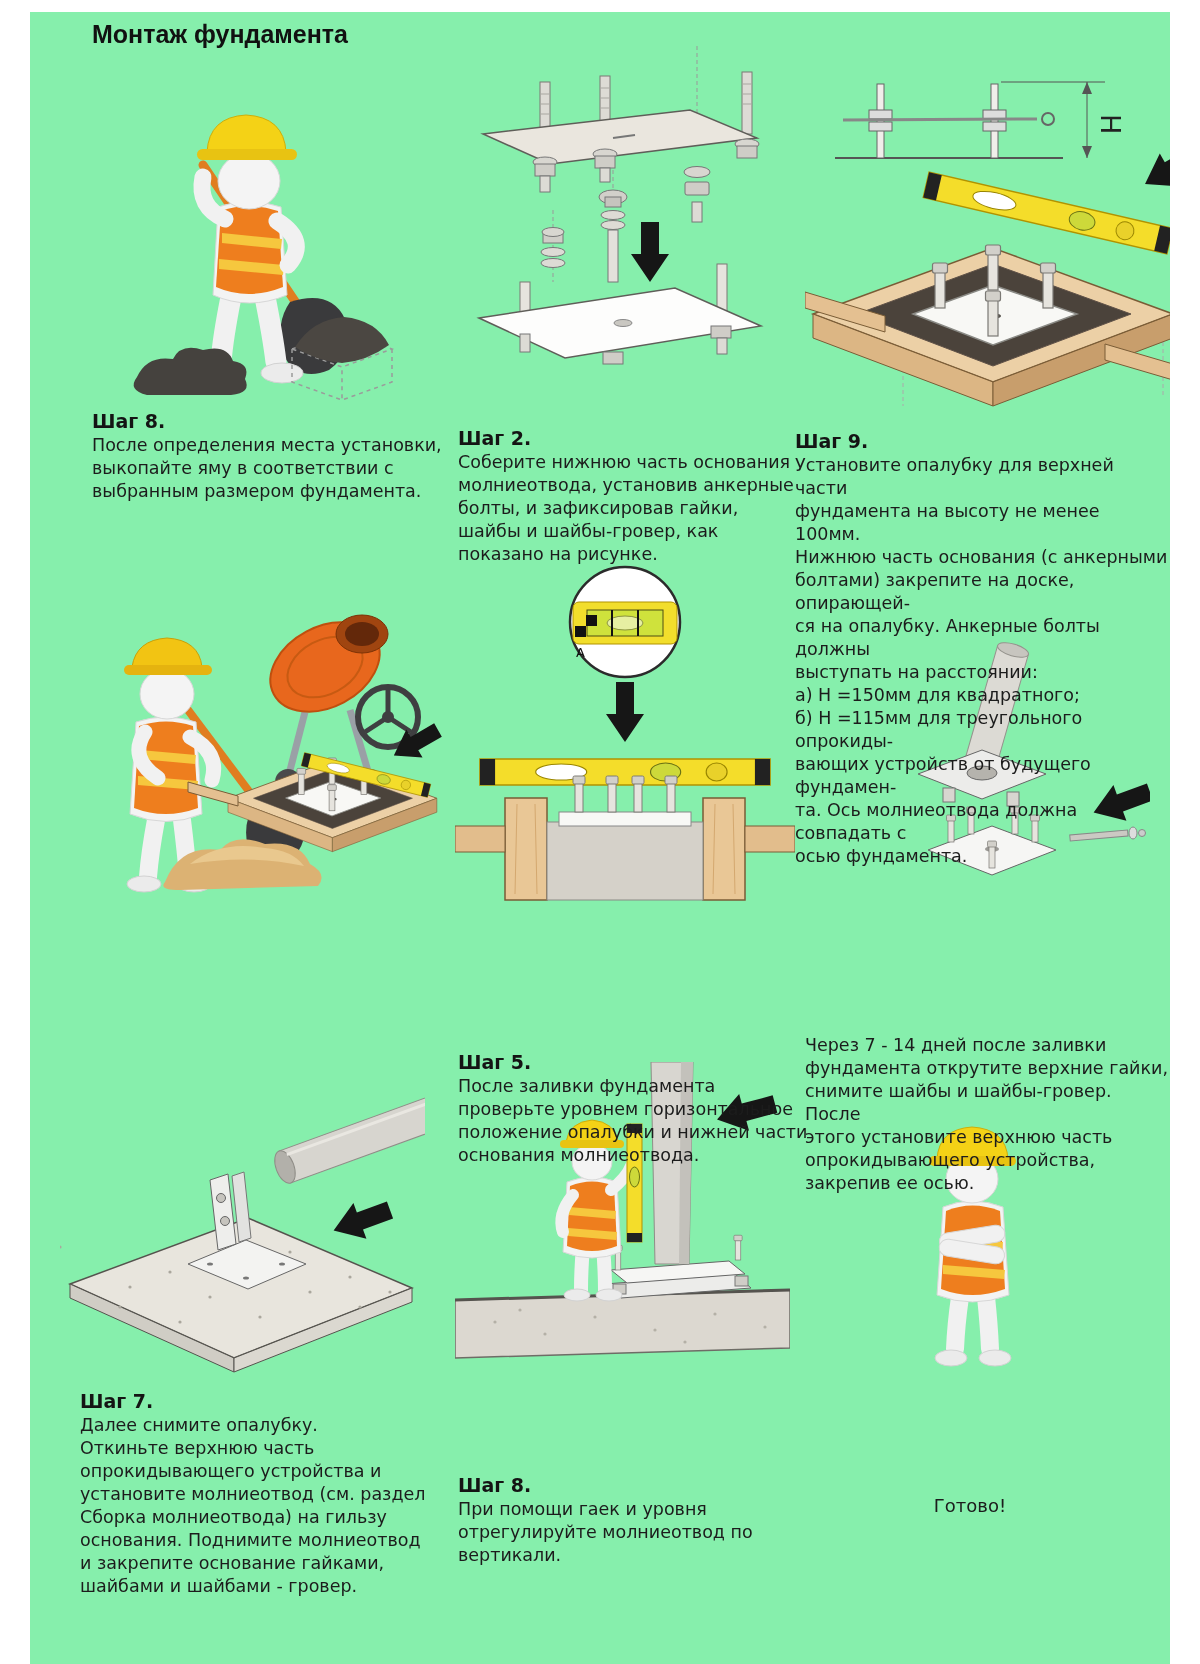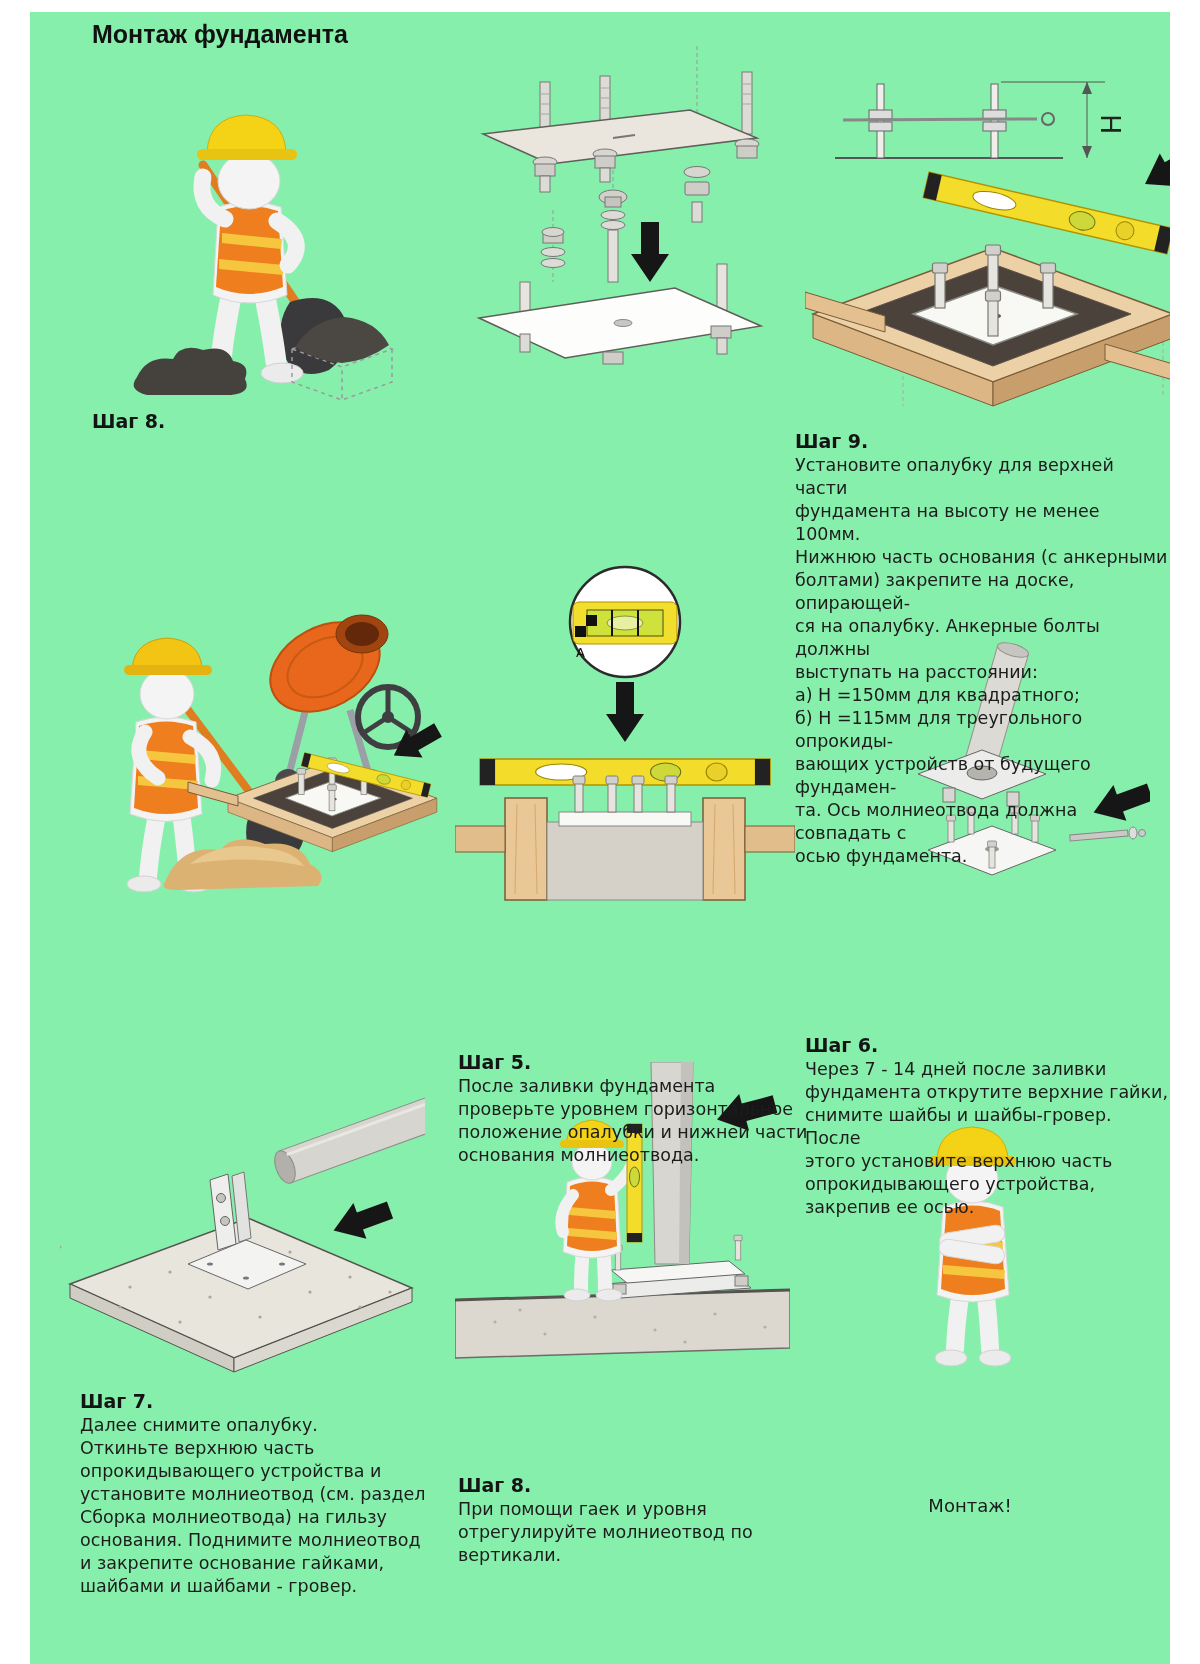--- a/index.html
+++ b/index.html
@@ -387,22 +387,33 @@
       <rect x="64" y="142" width="66" height="17" rx="8.5" fill="#f1f1f1" stroke="#d7d7d7" transform="rotate(-9 97 150)"></rect>
       <rect x="64" y="156" width="66" height="17" rx="8.5" fill="#f1f1f1" stroke="#d7d7d7" transform="rotate(9 97 164)"></rect>
       <ellipse cx="97" cy="92" rx="26" ry="24" fill="#f4f4f4" stroke="#d7d7d7"></ellipse>
       <path d="M62 72 Q64 42 97 40 Q131 42 133 72 Z" fill="#f4d216" stroke="#cfae08"></path>
       <rect x="54" y="69" width="87" height="10" rx="5" fill="#e8c312"></rect>
     </g>
   </svg>
 
   <section class="step-text" style="left:62px;top:398px">
     <h2 class="step-heading">Шаг 8.</h2>
-  </section>
-
+    <p class="step-body">После определения места установки,
+выкопайте яму в соответствии с
+выбранным размером фундамента.</p>
+  </section>
+
+  <section class="step-text" style="left:428px;top:415px">
+    <h2 class="step-heading">Шаг 2.</h2>
+    <p class="step-body">Соберите нижнюю часть основания
+молниеотвода, установив анкерные
+болты, и зафиксировав гайки,
+шайбы и шайбы-гровер, как
+показано на рисунке.</p>
+  </section>
 
   <section class="step-text" style="left:765px;top:418px">
     <h2 class="step-heading">Шаг 9.</h2>
     <p class="step-body">Установите опалубку для верхней части
 фундамента на высоту не менее 100мм.
 Нижнюю часть основания (с анкерными
 болтами) закрепите на доске, опирающей-
 ся на опалубку. Анкерные болты должны
 выступать на расстоянии:
 а) Н =150мм для квадратного;
@@ -415,21 +426,20 @@
 
   <section class="step-text" style="left:428px;top:1039px">
     <h2 class="step-heading">Шаг 5.</h2>
     <p class="step-body">После заливки фундамента
 проверьте уровнем горизонтальное
 положение опалубки и нижней части
 основания молниеотвода.</p>
   </section>
 
   <section class="step-text" style="left:775px;top:1022px">
-    <h2 class="step-heading">Шаг 6.</h2>
     <p class="step-body">Через 7 - 14 дней после заливки
 фундамента открутите верхние гайки,
 снимите шайбы и шайбы-гровер. После
 этого установите верхнюю часть
 опрокидывающего устройства,
 закрепив ее осью.</p>
   </section>
 
   <section class="step-text" style="left:50px;top:1378px">
     <h2 class="step-heading">Шаг 7.</h2>
@@ -443,15 +453,15 @@
 шайбами и шайбами - гровер.</p>
   </section>
 
   <section class="step-text" style="left:428px;top:1462px">
     <h2 class="step-heading">Шаг 8.</h2>
     <p class="step-body">При помощи гаек и уровня
 отрегулируйте молниеотвод по
 вертикали.</p>
   </section>
 
-  <div class="done-label">Монтаж!</div>
+  <div class="done-label">Готово!</div>
 
 </div>
 
 </body></html>

